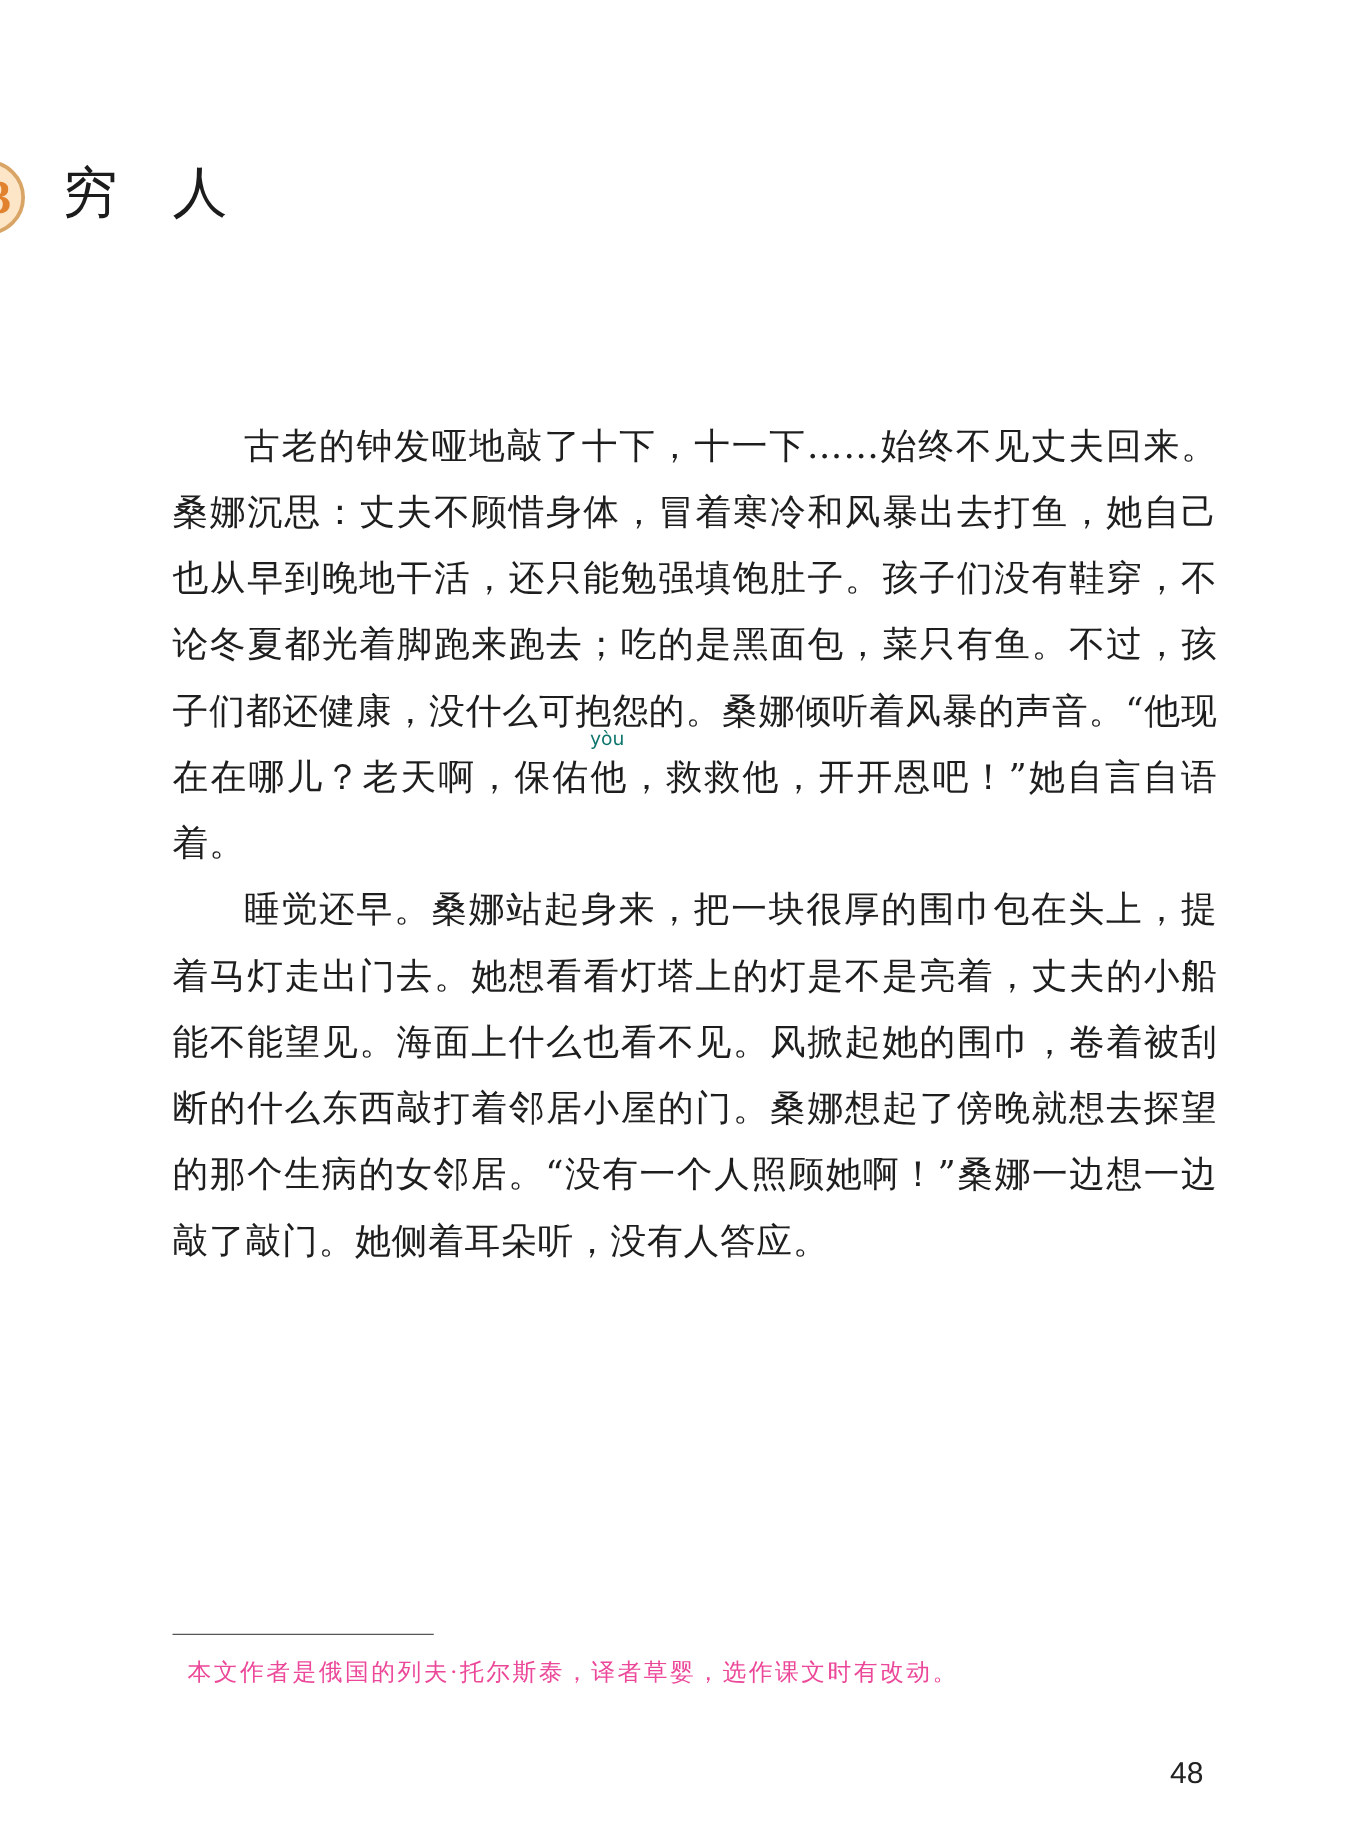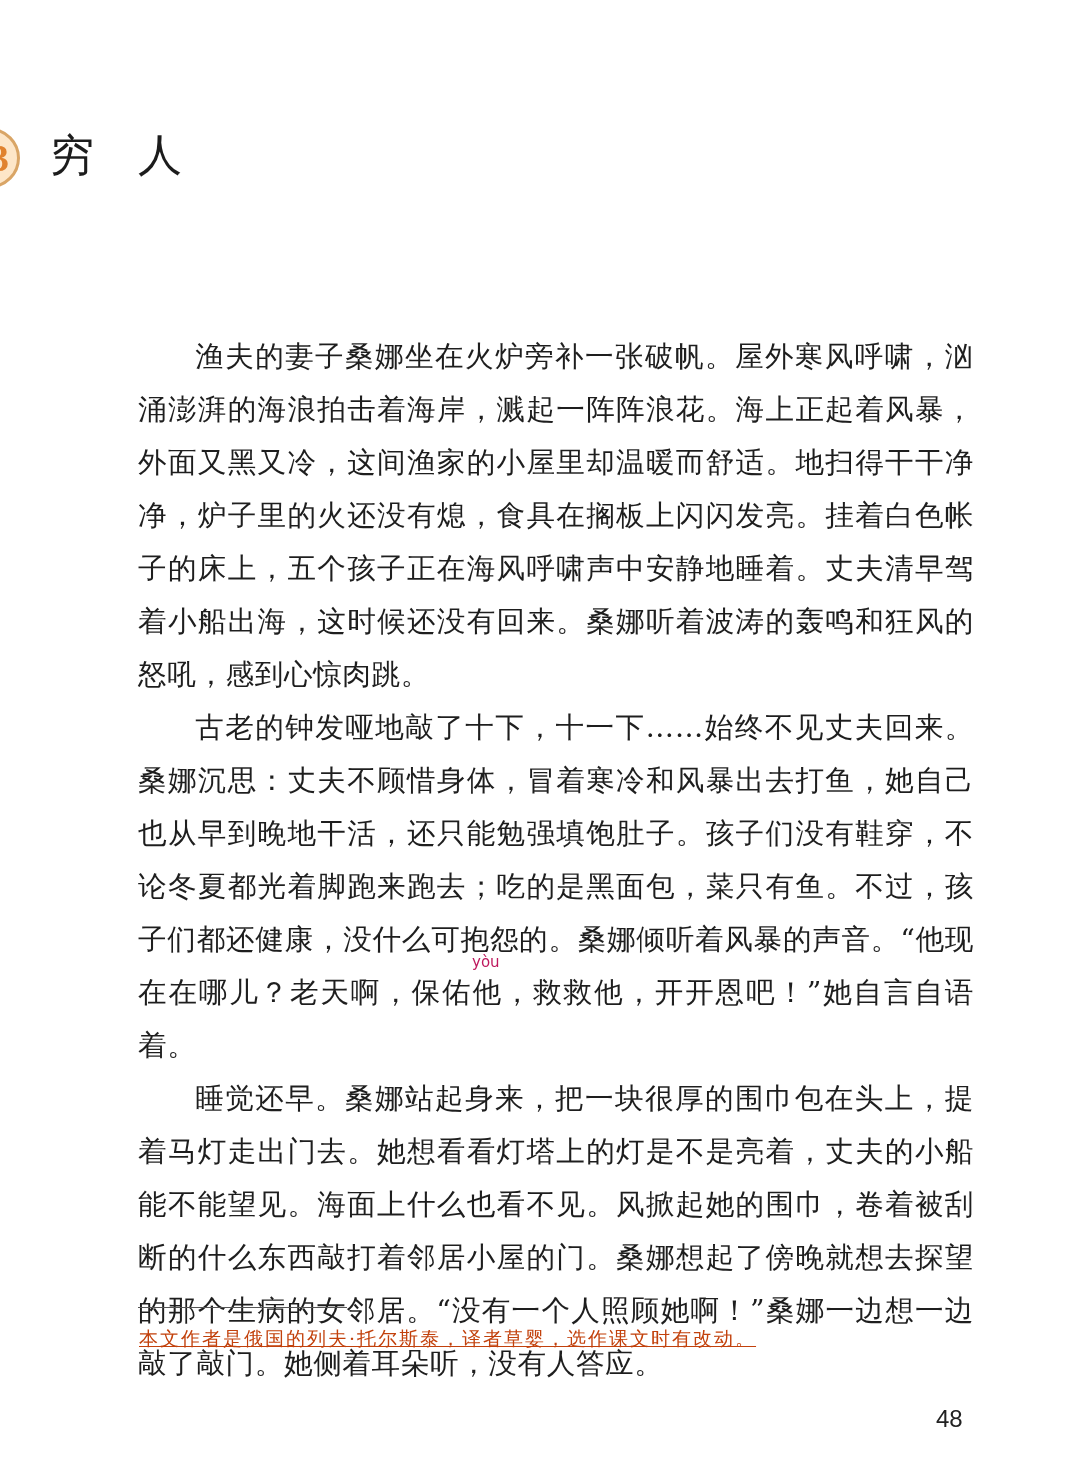--- a/index.html
+++ b/index.html
@@ -73,40 +73,39 @@
     }
     .pinyin {
       position: absolute;
       top: -20px;
       left: 50%;
       transform: translateX(-50%);
       font-family: "DejaVu Sans", "Liberation Sans", sans-serif;
       font-size: 15px;
       line-height: 1;
       letter-spacing: 0;
-      color: #be185d;
+      color: #0f766e;
       white-space: nowrap;
     }
     .footnote-rule {
       position: absolute;
       top: 1307px;
       left: 138px;
       width: 209px;
       height: 0;
       border-top: 1.5px solid #555;
     }
     .footnote {
       position: absolute;
       top: 1325px;
-      left: 139px;
+      left: 150px;
       font-size: 19px;
       line-height: 26px;
       letter-spacing: 2px;
-      color: #c2410c;
-      text-decoration: underline;
+      color: #ec4899;
     }
     .page-number {
       position: absolute;
       top: 1405px;
       left: 936px;
       font-family: "Liberation Sans", "DejaVu Sans", sans-serif;
       font-size: 24px;
       color: #222;
     }
   </style>
@@ -114,21 +113,20 @@
 <body>
 
 <div class="title-row">
   <div class="lesson-badge">
     <span class="lesson-num">13</span>
   </div>
   <span class="lesson-title">穷人</span>
 </div>
 
 <div class="body-text">
-  <p class="para">渔夫的妻子桑娜坐在火炉旁补一张破帆。屋外寒风呼啸，汹涌澎湃的海浪拍击着海岸，溅起一阵阵浪花。海上正起着风暴，外面又黑又冷，这间渔家的小屋里却温暖而舒适。地扫得干干净净，炉子里的火还没有熄，食具在搁板上闪闪发亮。挂着白色帐子的床上，五个孩子正在海风呼啸声中安静地睡着。丈夫清早驾着小船出海，这时候还没有回来。桑娜听着波涛的轰鸣和狂风的怒吼，感到心惊肉跳。</p>
   <p class="para"><span>古老的钟发哑地敲了十下，十一下……始终不见丈夫回来。桑娜沉思：丈夫不顾惜身体，冒着寒冷和风暴出去打鱼，她自己也从早到晚地干活，还只能勉强填饱肚子。孩子们没有鞋穿，不论冬夏都光着脚跑来跑去；吃的是黑面包，菜只有鱼。不过，孩子们都还健康，没什么可抱怨的。桑娜倾听着风暴的声音。“他现在在哪儿？老天啊，保</span><span class="ruby-word"><span class="pinyin">yòu</span><span>佑</span></span><span>他，救救他，开开恩吧！”她自言自语着。</span></p>
   <p class="para">睡觉还早。桑娜站起身来，把一块很厚的围巾包在头上，提着马灯走出门去。她想看看灯塔上的灯是不是亮着，丈夫的小船能不能望见。海面上什么也看不见。风掀起她的围巾，卷着被刮断的什么东西敲打着邻居小屋的门。桑娜想起了傍晚就想去探望的那个生病的女邻居。“没有一个人照顾她啊！”桑娜一边想一边敲了敲门。她侧着耳朵听，没有人答应。</p>
 </div>
 
 <div class="footnote-rule"></div>
 <div class="footnote">本文作者是俄国的列夫·托尔斯泰，译者草婴，选作课文时有改动。</div>
 
 <div class="page-number">48</div>
 
 </body></html>

